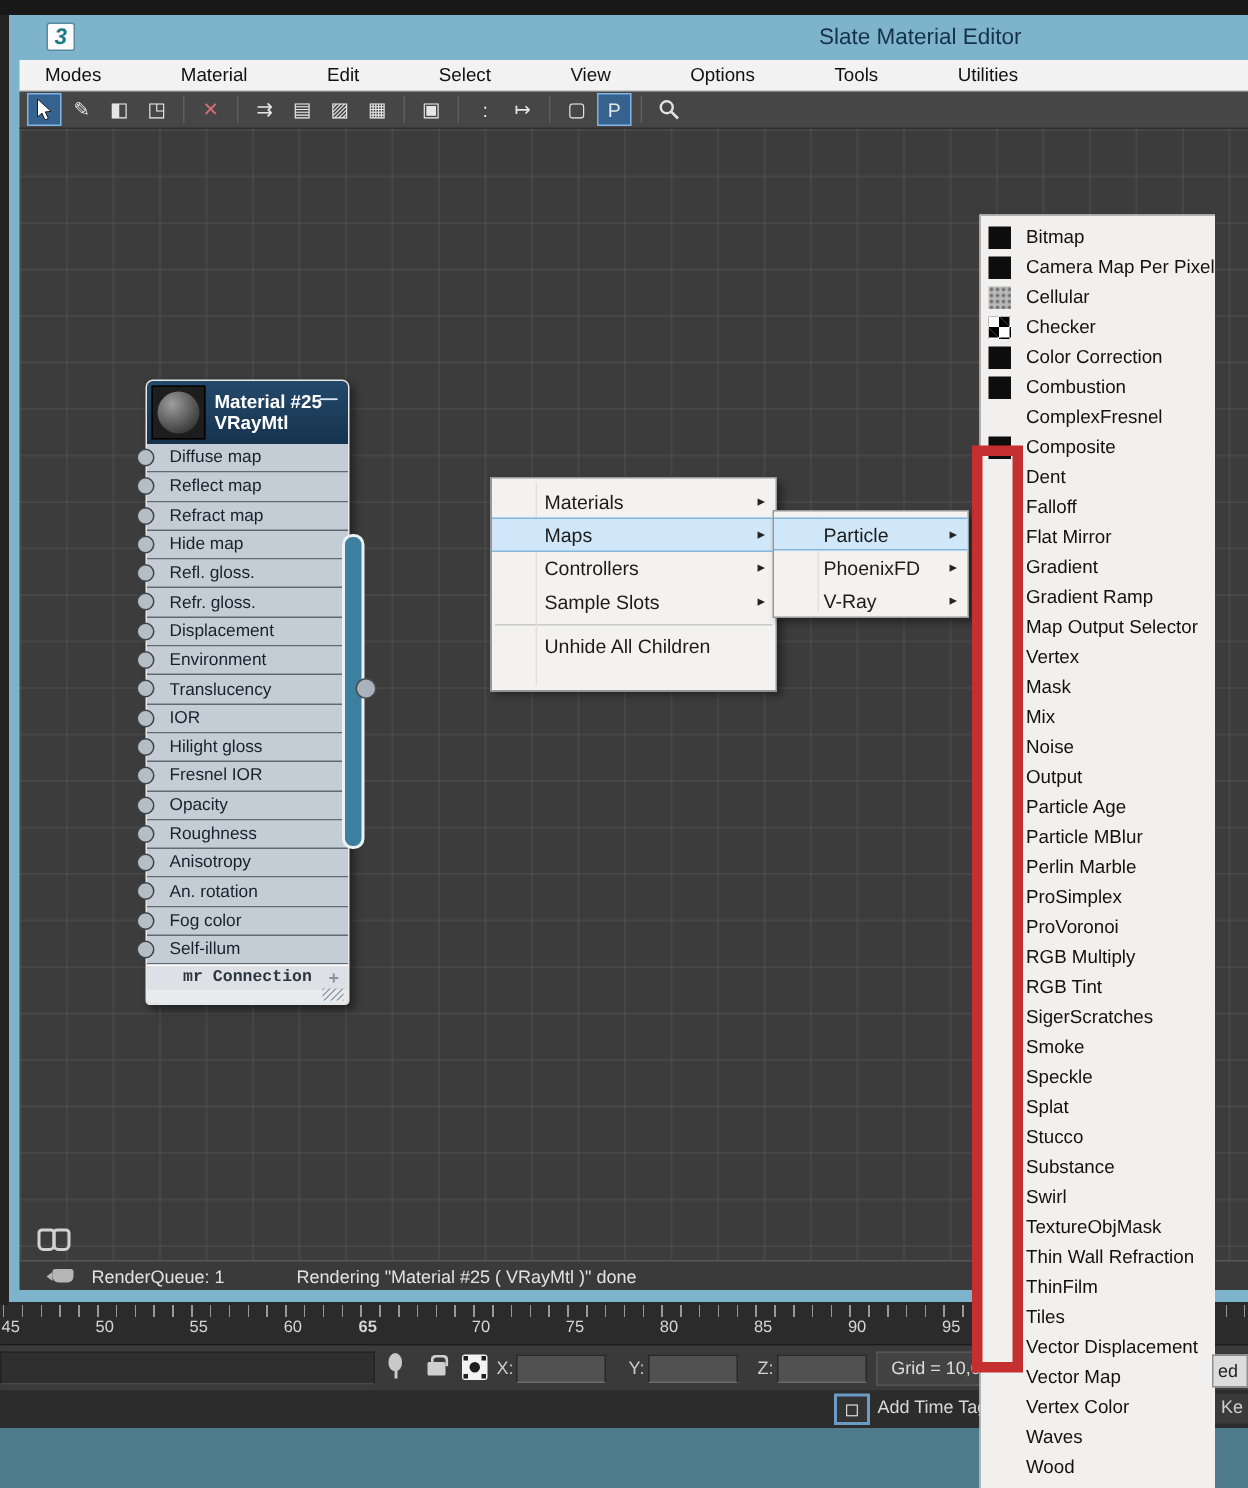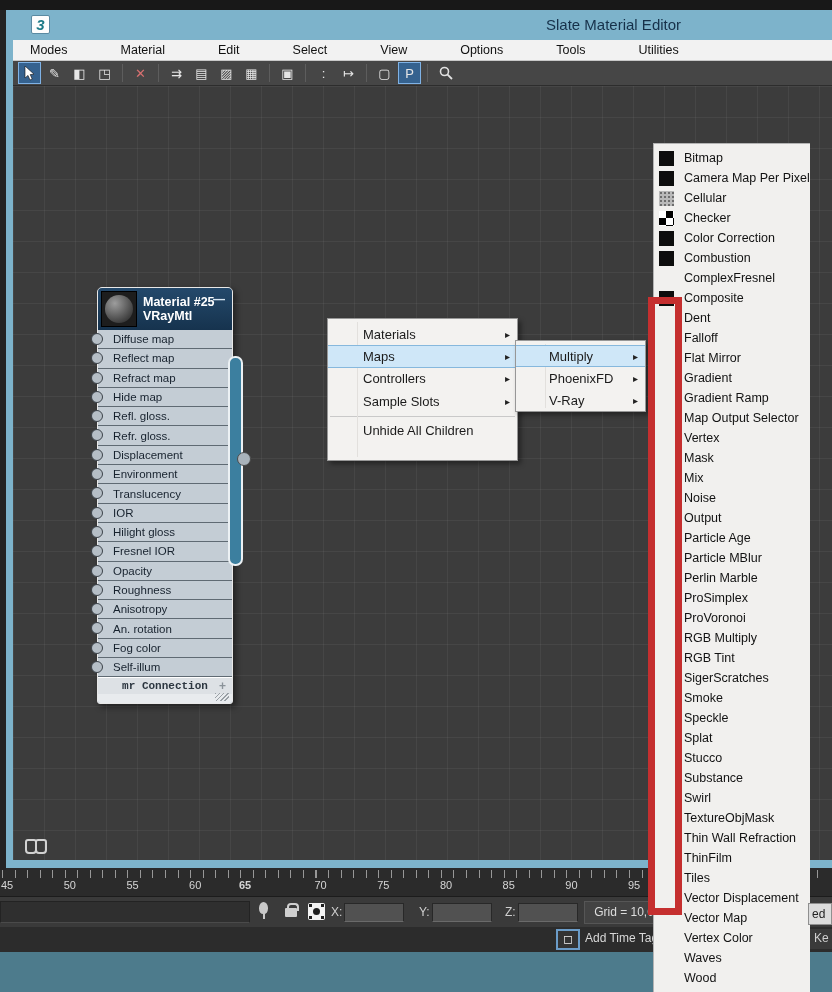--- a/index.html
+++ b/index.html
@@ -52,21 +52,21 @@
     display:flex; align-items:center; color:#e2e2e2; font-size:12px; }
   #render-status-icon { width:14px; height:9px; background:#b5b5b5; border-radius:2px 2px 4px 4px;
     margin:0 12px 0 22px; position:relative; }
   #render-status-icon::before { content:""; position:absolute; left:-4px; top:2px;
     border-top:3px solid transparent; border-bottom:3px solid transparent; border-right:4px solid #b5b5b5; }
   #queue-text { margin-right:48px; }
 
   
   #node { position:absolute; left:97px; top:253px; width:136px; z-index:2;
     border:1px solid #e8e8e8; border-radius:5px 5px 3px 3px;
-    box-shadow:3px 3px 6px rgba(0,0,0,.45); background:#c4cdd5;margin-top:34px; }
+    box-shadow:3px 3px 6px rgba(0,0,0,.45); background:#c4cdd5; }
   #node-header { height:42px; background:linear-gradient(#24496b,#16334e); border-radius:4px 4px 0 0;
     position:relative; display:flex; align-items:center; padding:3px; }
   #node-thumb { width:36px; height:36px; background:#1d1d1d; border:1px solid #000; position:relative; }
   #node-thumb::before { content:""; position:absolute; left:3px; top:3px; width:28px; height:28px;
     border-radius:50%; background:radial-gradient(circle at 35% 30%, #9d9d9d, #565656 55%, #232323 95%); }
   #node-titles { margin-left:6px; color:#fff; }
   #node-title { font-size:12.5px; font-weight:bold; }
   #node-subtitle { font-size:12.5px; font-weight:bold; }
   #node-collapse { position:absolute; right:7px; top:4px; color:#d7e6f2; font-size:12px; font-weight:bold; }
   .slot { height:19.3px; position:relative; background:#c4cdd5; border-bottom:1px solid #5f6a73;
@@ -210,20 +210,25 @@
         <div class="tb-btn">
           <svg width="14" height="14" viewBox="0 0 14 14">
             <circle cx="5.5" cy="5.5" r="4" fill="none" stroke="#e2e2e2" stroke-width="1.6"></circle>
             <line x1="8.6" y1="8.6" x2="13" y2="13" stroke="#e2e2e2" stroke-width="1.8"></line>
           </svg>
         </div>
       </div>
     <div id="canvas">
       <div id="binocs"></div>
     </div>
+    <div id="slate-status">
+      <span id="render-status-icon"></span>
+      <span id="queue-text">RenderQueue: 1</span>
+      <span id="status-message">Rendering "Material #25  ( VRayMtl )" done</span>
+    </div>
   </div>
 </div>
 
 <div id="node">
   <div id="node-header">
     <div id="node-thumb"></div>
     <div id="node-titles">
       <div id="node-title">Material #25</div>
       <div id="node-subtitle">VRayMtl</div>
     </div>
@@ -334,21 +339,21 @@
       <span class="ctx-arrow">▸</span>
     </div>
     <div class="ctx-sep"></div>
     <div class="ctx-item">
       <span>Unhide All Children</span>
     </div>
   </div>
 <div id="sub-menu" class="popup">
   <div class="gutter"></div>
 <div class="ctx-item hl">
-      <span>Multiply</span>
+      <span>Particle</span>
       <span class="ctx-arrow">▸</span>
     </div>
     <div class="ctx-item">
       <span>PhoenixFD</span>
       <span class="ctx-arrow">▸</span>
     </div>
     <div class="ctx-item">
       <span>V-Ray</span>
       <span class="ctx-arrow">▸</span>
     </div>

